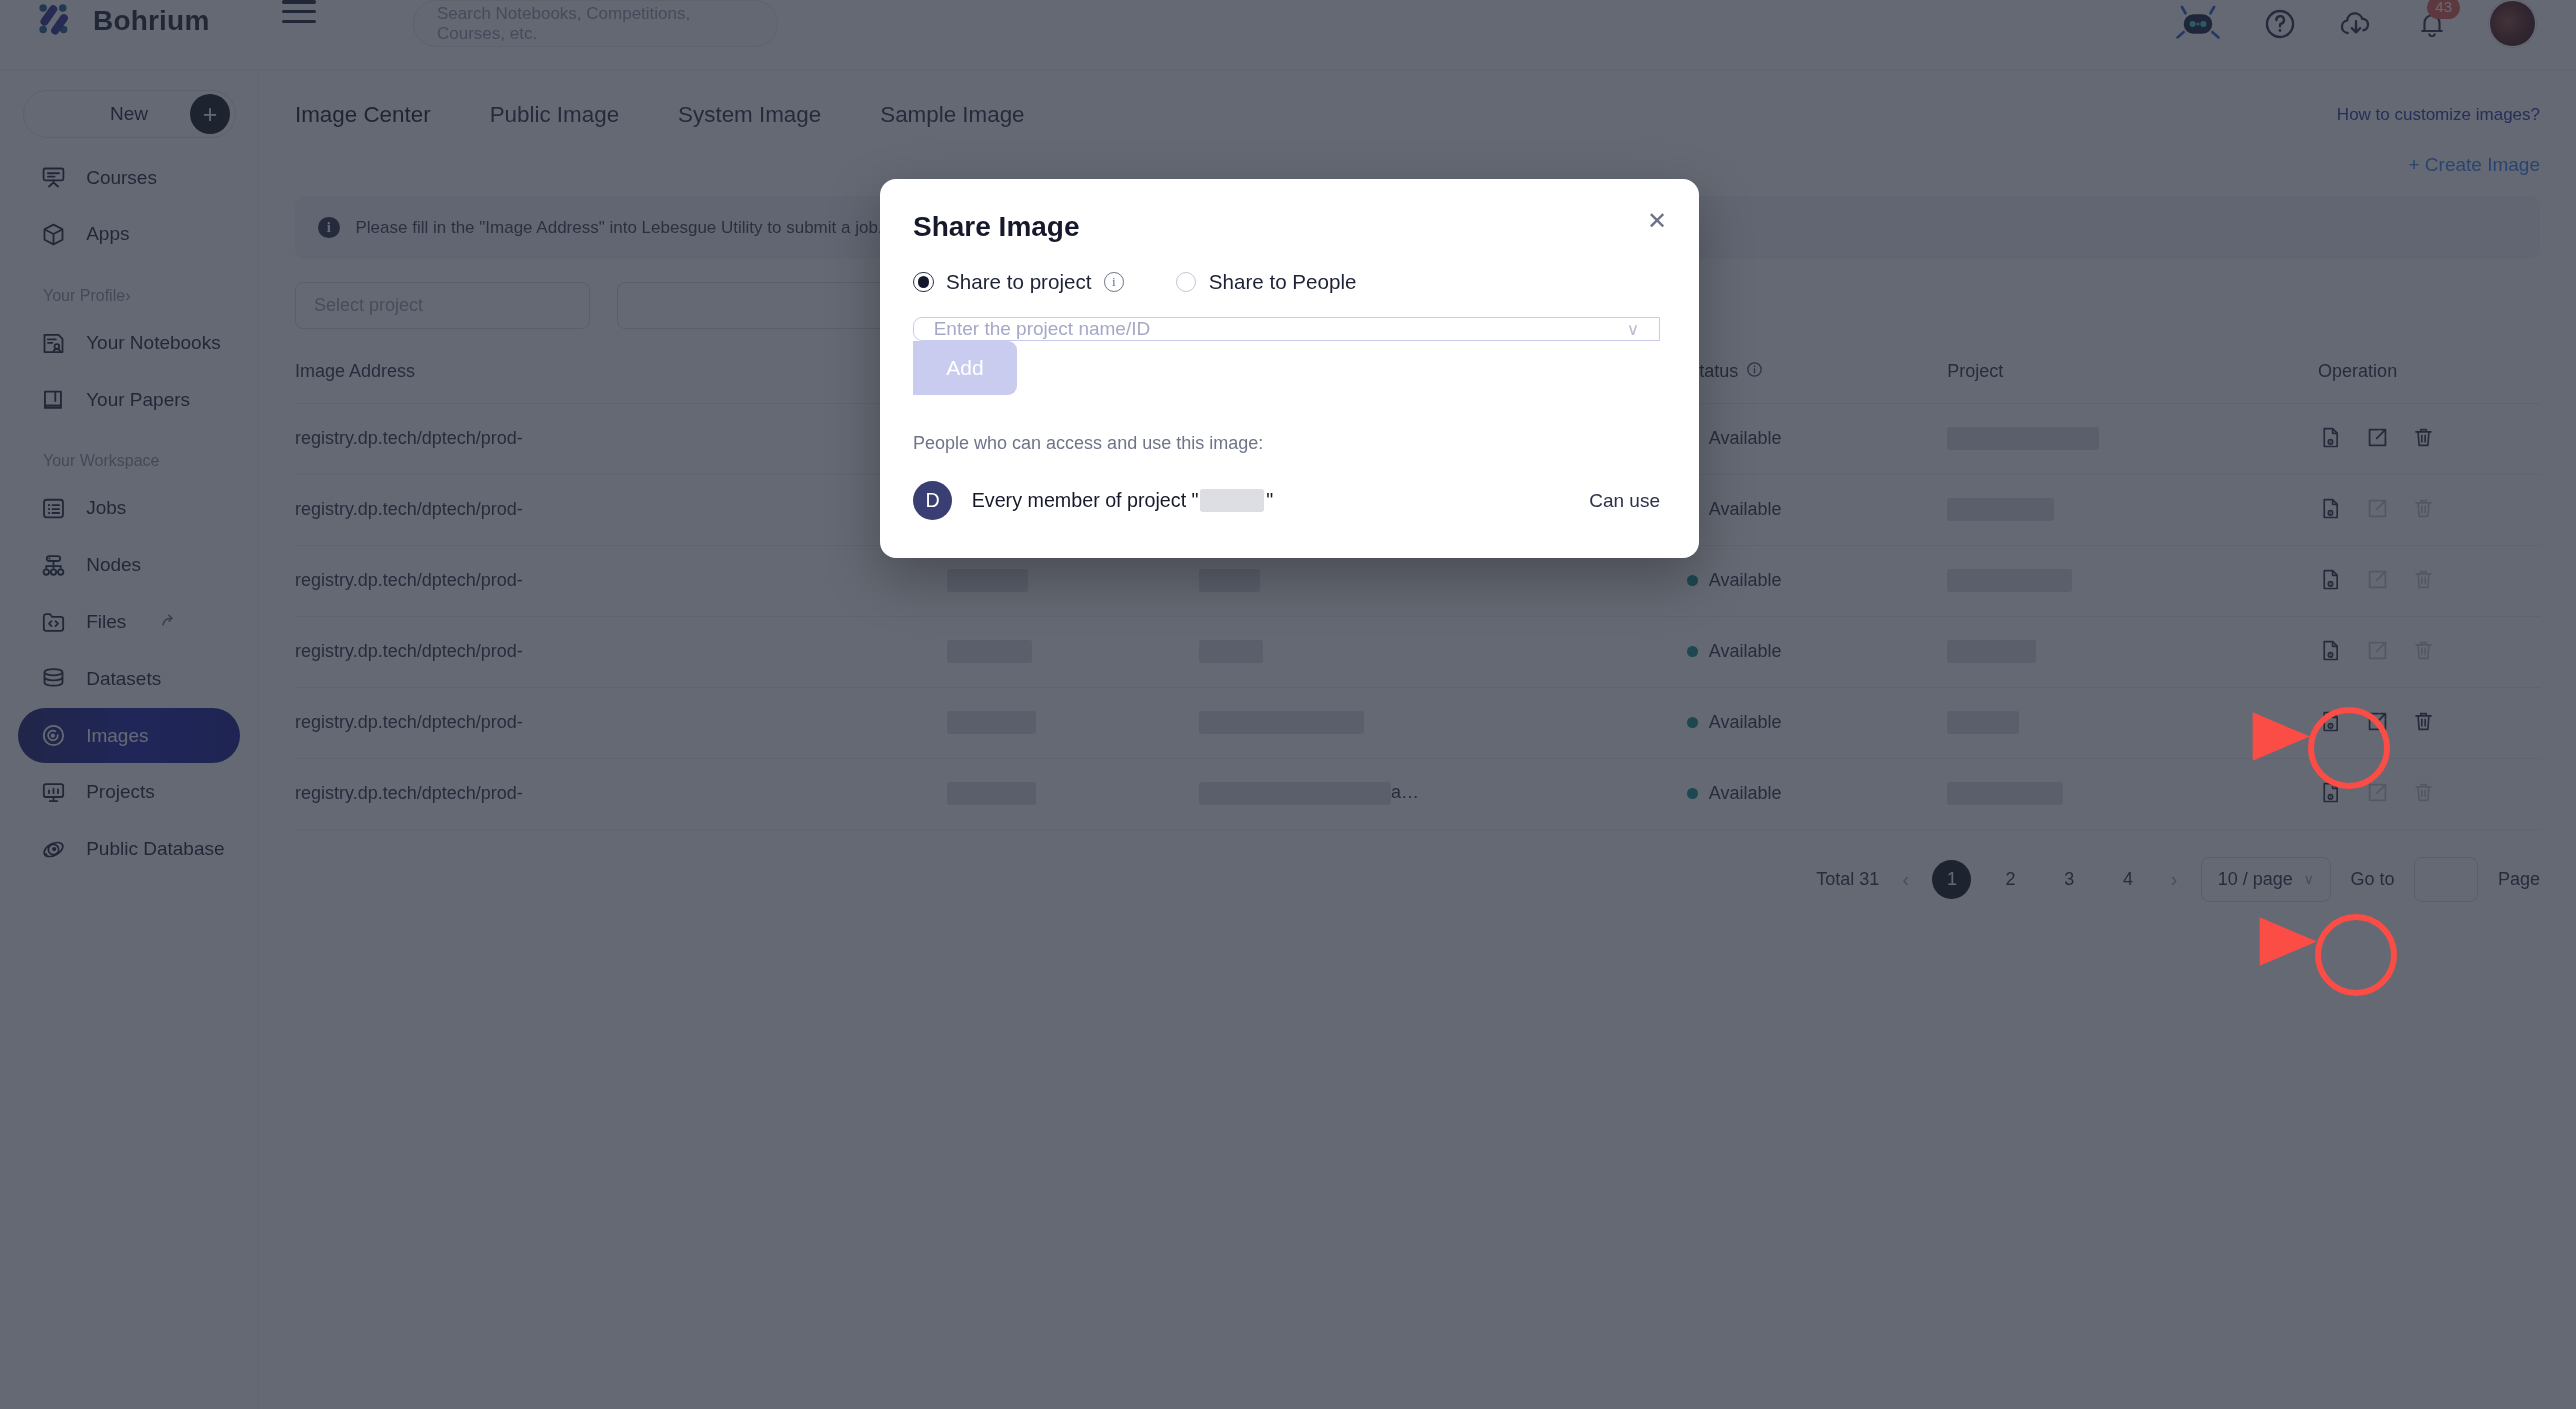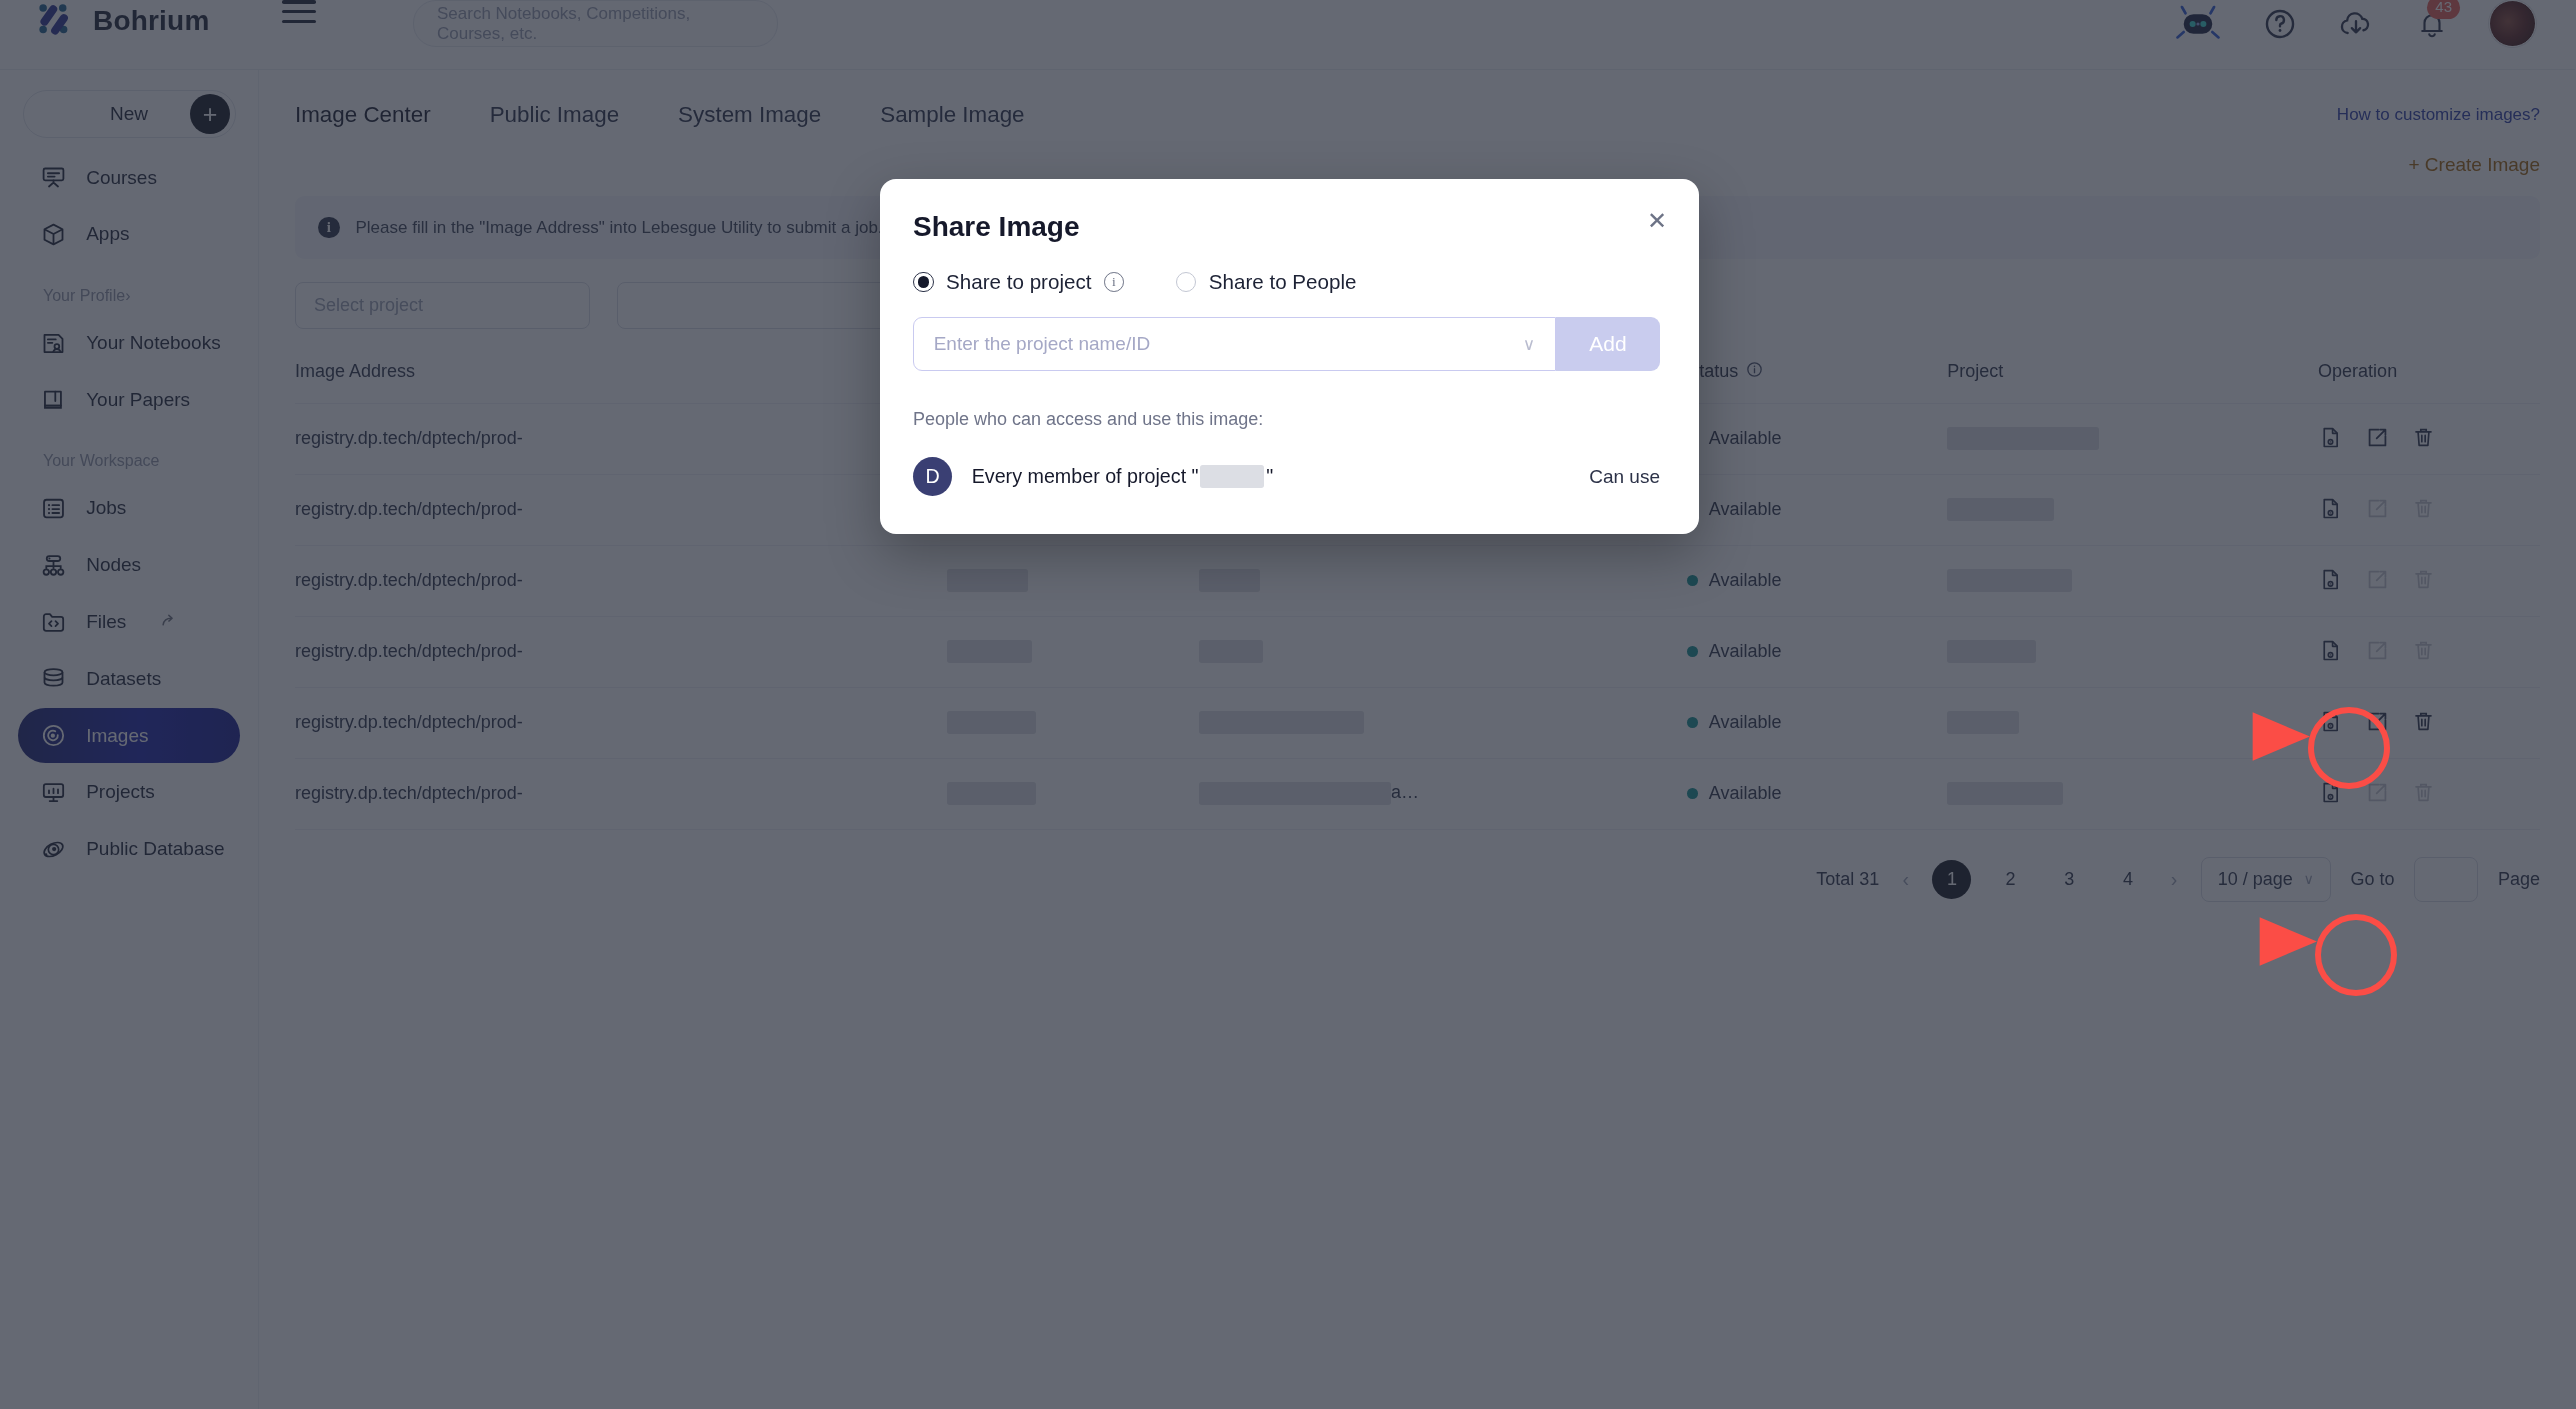--- a/index.html
+++ b/index.html
@@ -106,21 +106,21 @@
 
   .seg-row { display: flex; align-items: center; padding-top: 7.2px; }
   .seg {
     display: flex; border-radius: 8px; overflow: hidden; border: 0.9px solid #cfd3de;
   }
   .seg div {
     padding: 0 25px; height: 45px; line-height: 45px;
     font-size: 18px; color: #2a3047; cursor: pointer; background: #fff;
   }
   .seg div.active { background: #f0f1f6; font-weight: 500; border-right:0.9px solid #cfd3de;}
-  .create-img { margin-left: auto; font-size: 19px; color: #a16207; cursor: pointer; }
+  .create-img { margin-left: auto; font-size: 19px; color: #3b82f6; cursor: pointer; }
 
   .notice {
     margin-top: 19.7px; background: #f5f6fa; border-radius: 9px;
     padding: 18px 23px; display: flex; gap: 16px; align-items: flex-start;
     font-size: 17px; color: #3a4056; line-height: 27px;
   }
   .notice-ico {
     flex: 0 0 21.5px; width: 21.5px; height: 21.5px; border-radius: 50%;
     background: #2a3047; color: #fff; font-size: 15px; font-weight: 700;
     display: flex; align-items: center; justify-content: center; margin-top: 2.7px;
@@ -193,21 +193,21 @@
   .radio-row { display: flex; align-items: center; gap: 52px; margin-top: 27px; }
   .radio { display: flex; align-items: center; gap: 12.5px; font-size: 20.6px; color: #1d2235; cursor: pointer; }
   .rdot { width: 20.6px; height: 20.6px; border-radius: 50%; border: 1.8px solid #2c3248; display:flex; align-items:center; justify-content:center; }
   .rdot.on::after { content:""; width: 11.6px; height: 11.6px; border-radius: 50%; background: #14182a; }
   .rdot.off { border-color: #c3c7d3; }
   .info-i {
     width: 19.7px; height: 19.7px; border-radius: 50%; border: 1.4px solid #6d7386;
     font-size: 13.4px; color: #6d7386; display:flex; align-items:center; justify-content:center;
     font-family: "Liberation Serif", serif;
   }
-  .input-row { display: flex; margin-top: 23px; }
+  .input-row { display: flex; margin-top: 23px; flex-direction: column; }
   .proj-input {
     flex: 1; height: 54px; border: 0.9px solid #c9caf0; border-radius: 9px 0 0 9px;
     display: flex; align-items: center; padding: 0 19.7px;
     font-size: 19px; color: #a5a8c6; position: relative; cursor: text;
   }
   .chev { margin-left: auto; color: #b9bccf; font-size: 17px; }
   .add-btn {
     width: 104px; height: 54px; border-radius: 0 9px 9px 0;
     background: #c9ccee; color: #ffffff; font-size: 21px;
     display: flex; align-items: center; justify-content: center; cursor: pointer;

